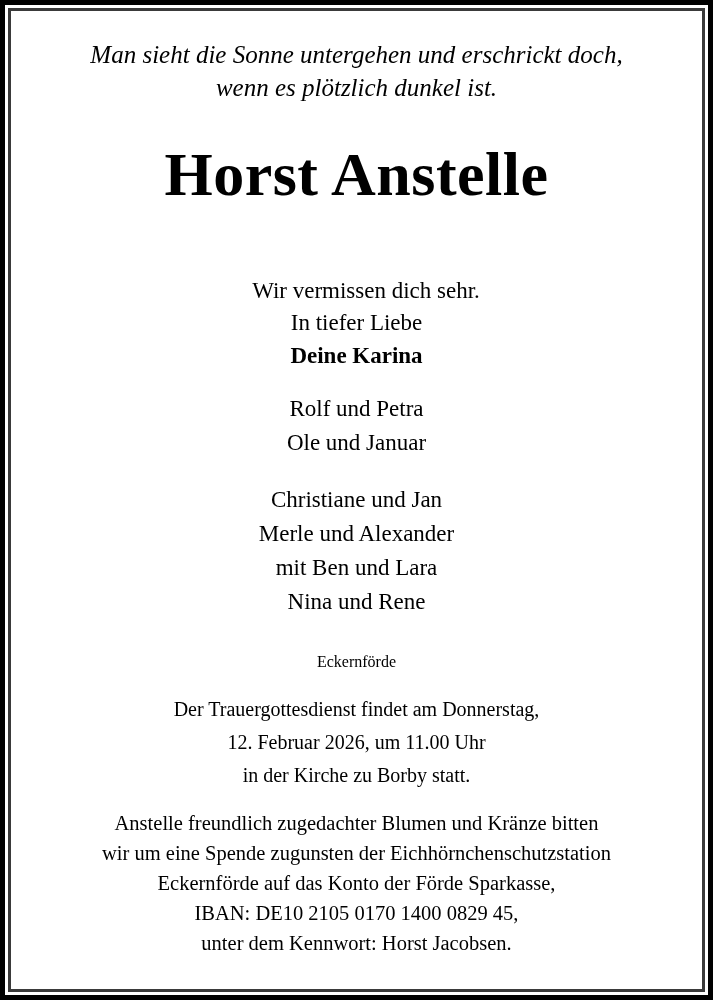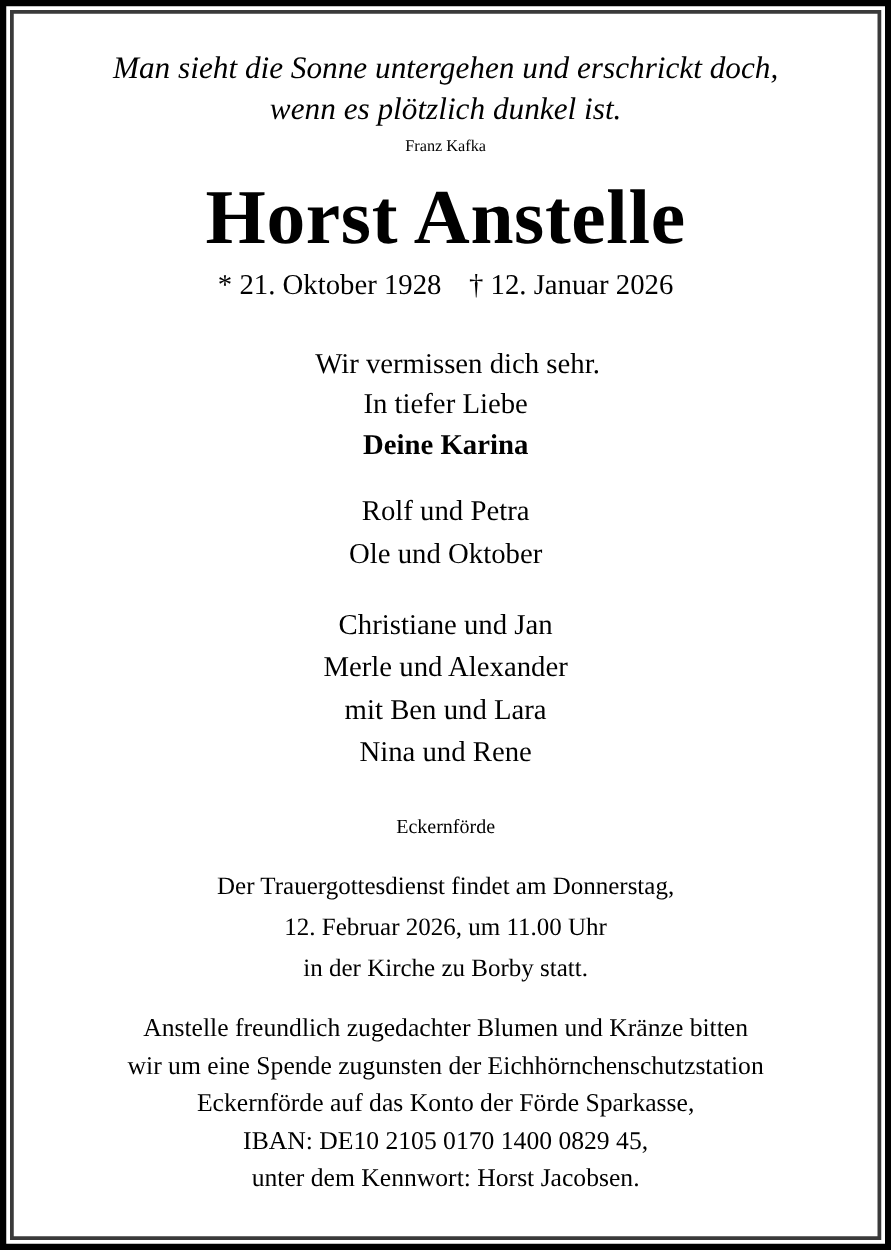--- a/index.html
+++ b/index.html
@@ -90,34 +90,30 @@
 <body>
 
 <div class="outer-frame"></div>
 <div class="white-gap"></div>
 <div class="inner-line"></div>
 
 <div class="content">
 
   <div class="line quote" style="top:29px;">Man sieht die Sonne untergehen und erschrickt doch,</div>
   <div class="line quote" style="top:62px;">wenn es plötzlich dunkel ist.</div>
-  <div class="line quote-author" style="top:98px;">Franz Kafka</div>
 
   <div class="line name" style="top:128px;">Horst Anstelle</div>
 
-  <div class="line dates" style="top:203px;">
-    <span>* 21. Oktober 1928</span><span class="sep"></span><span>† 12. Januar 2026</span>
-  </div>
 
   <div class="line family" style="top:264px;padding-left:19px;">Wir vermissen dich sehr.</div>
   <div class="line family" style="top:296px;">In tiefer Liebe</div>
   <div class="line family bold" style="top:329px;">Deine Karina</div>
 
   <div class="line family" style="top:382px;">Rolf und Petra</div>
-  <div class="line family" style="top:416px;">Ole und Oktober</div>
+  <div class="line family" style="top:416px;">Ole und Januar</div>
 
   <div class="line family" style="top:473px;">Christiane und Jan</div>
   <div class="line family" style="top:541px;">mit Ben und Lara</div>
   <div class="line family" style="top:507px;">Merle und Alexander</div>
   <div class="line family" style="top:575px;">Nina und Rene</div>
 
   <div class="line place" style="top:638px;">Eckernförde</div>
 
   <div class="line service" style="top:683px;">Der Trauergottesdienst findet am Donnerstag,</div>
   <div class="line service" style="top:716px;">12. Februar 2026, um 11.00 Uhr</div>

